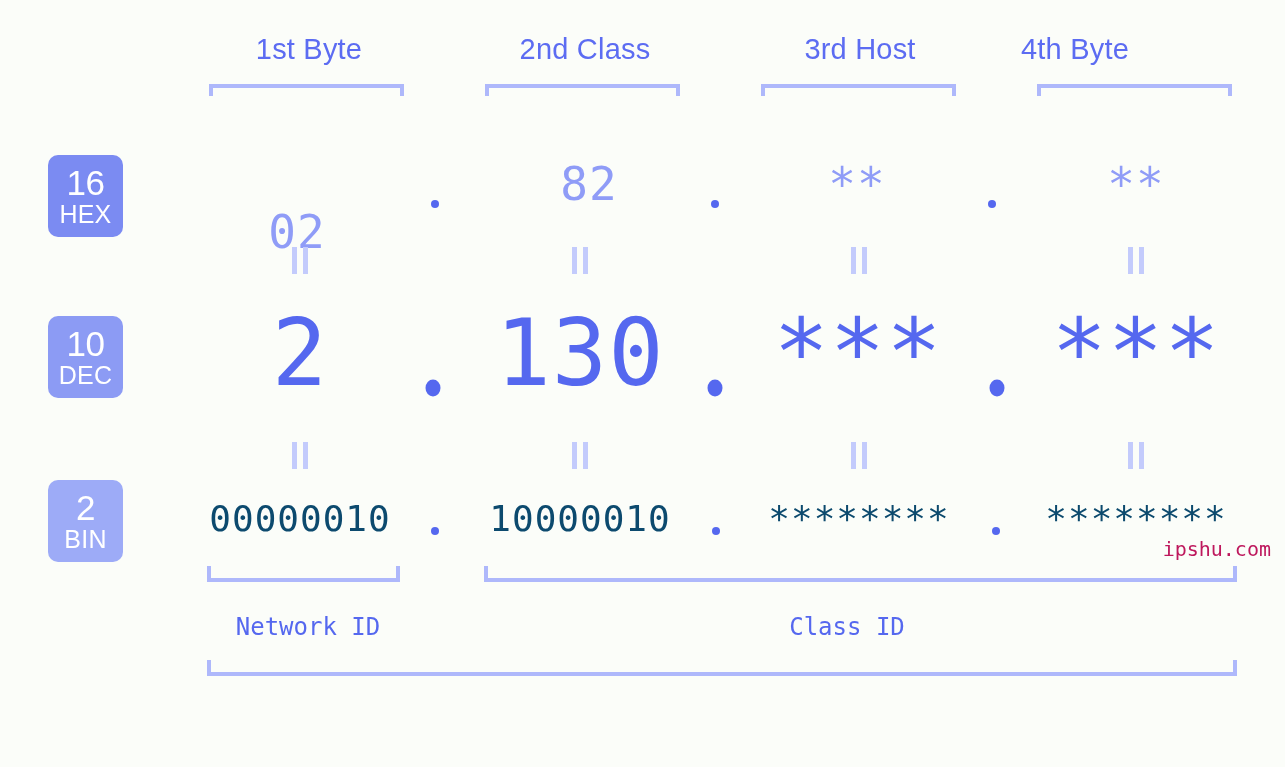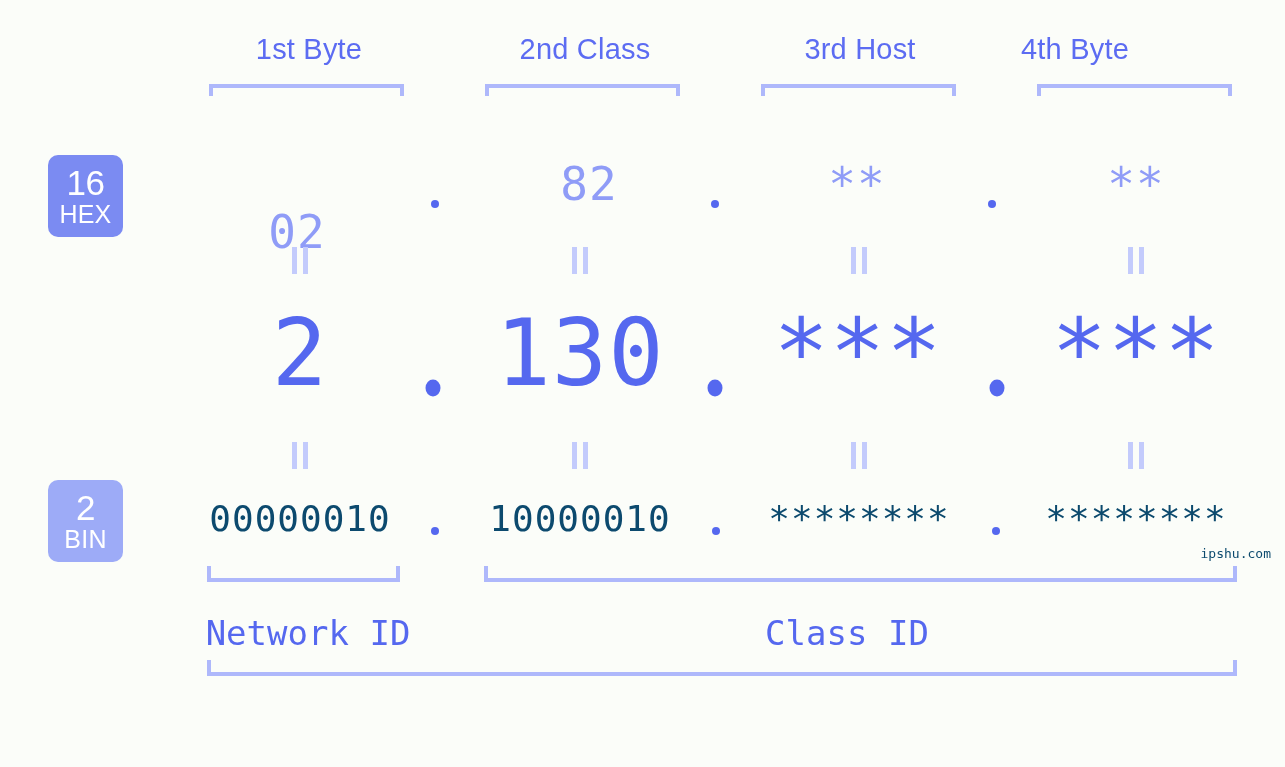--- a/index.html
+++ b/index.html
@@ -126,44 +126,44 @@
     background: #c3cbfc;
   }
 
   
   .idlabel {
     position: absolute;
     text-align: center;
     transform: translateX(-50%);
     color: #5568ef;
     font-family: "DejaVu Sans Mono", monospace;
-    font-size: 34px;
+    font-size: 24px;
     white-space: nowrap;
   }
 
   
   .classlabel {
     position: absolute;
     text-align: center;
     transform: translateX(-50%);
     color: #5568ef;
     font-family: "DejaVu Sans Mono", monospace;
     font-size: 37px;
     white-space: nowrap;
     letter-spacing: 2px;
   }
 
   
   .watermark {
     position: absolute;
     right: 14px;
     bottom: 23px;
-    color: #0c4a6e;
-    font-family: "DejaVu Sans Mono", monospace;
-    font-size: 13px;
+    color: #be185d;
+    font-family: "DejaVu Sans Mono", monospace;
+    font-size: 20px;
     letter-spacing: 0px;
   }
 </style>
 </head>
 <body>
 
 <div id="stage">
 
   <div class="byte-label" style="left:309px;">1st Byte</div>
   <div class="byte-label" style="left:585px;">2nd Class</div>
@@ -199,20 +199,24 @@
     </div>
   <div class="eqmark" style="left:859px; top:247px;">
       <i></i>
       <i></i>
     </div>
   <div class="eqmark" style="left:1136px; top:247px;">
       <i></i>
       <i></i>
     </div>
 
+  <div class="badge" style="left:48px; top:316px; background:#8c9bf4;">
+    <span class="num">10</span>
+    <span class="nm">DEC</span>
+  </div>
   <div class="row-dec">
     <div class="cell" style="left:300px; top:300px;">2</div>
     <div class="cell" style="left:580px; top:300px;">130</div>
     <div class="cell" style="left:858px; top:300px;">***</div>
     <div class="cell" style="left:1136px; top:300px;">***</div>
     <span class="dot dot-md" style="left:433px; top:388px;"></span>
     <span class="dot dot-md" style="left:715px; top:388px;"></span>
     <span class="dot dot-md" style="left:997px; top:388px;"></span>
   </div>
 

